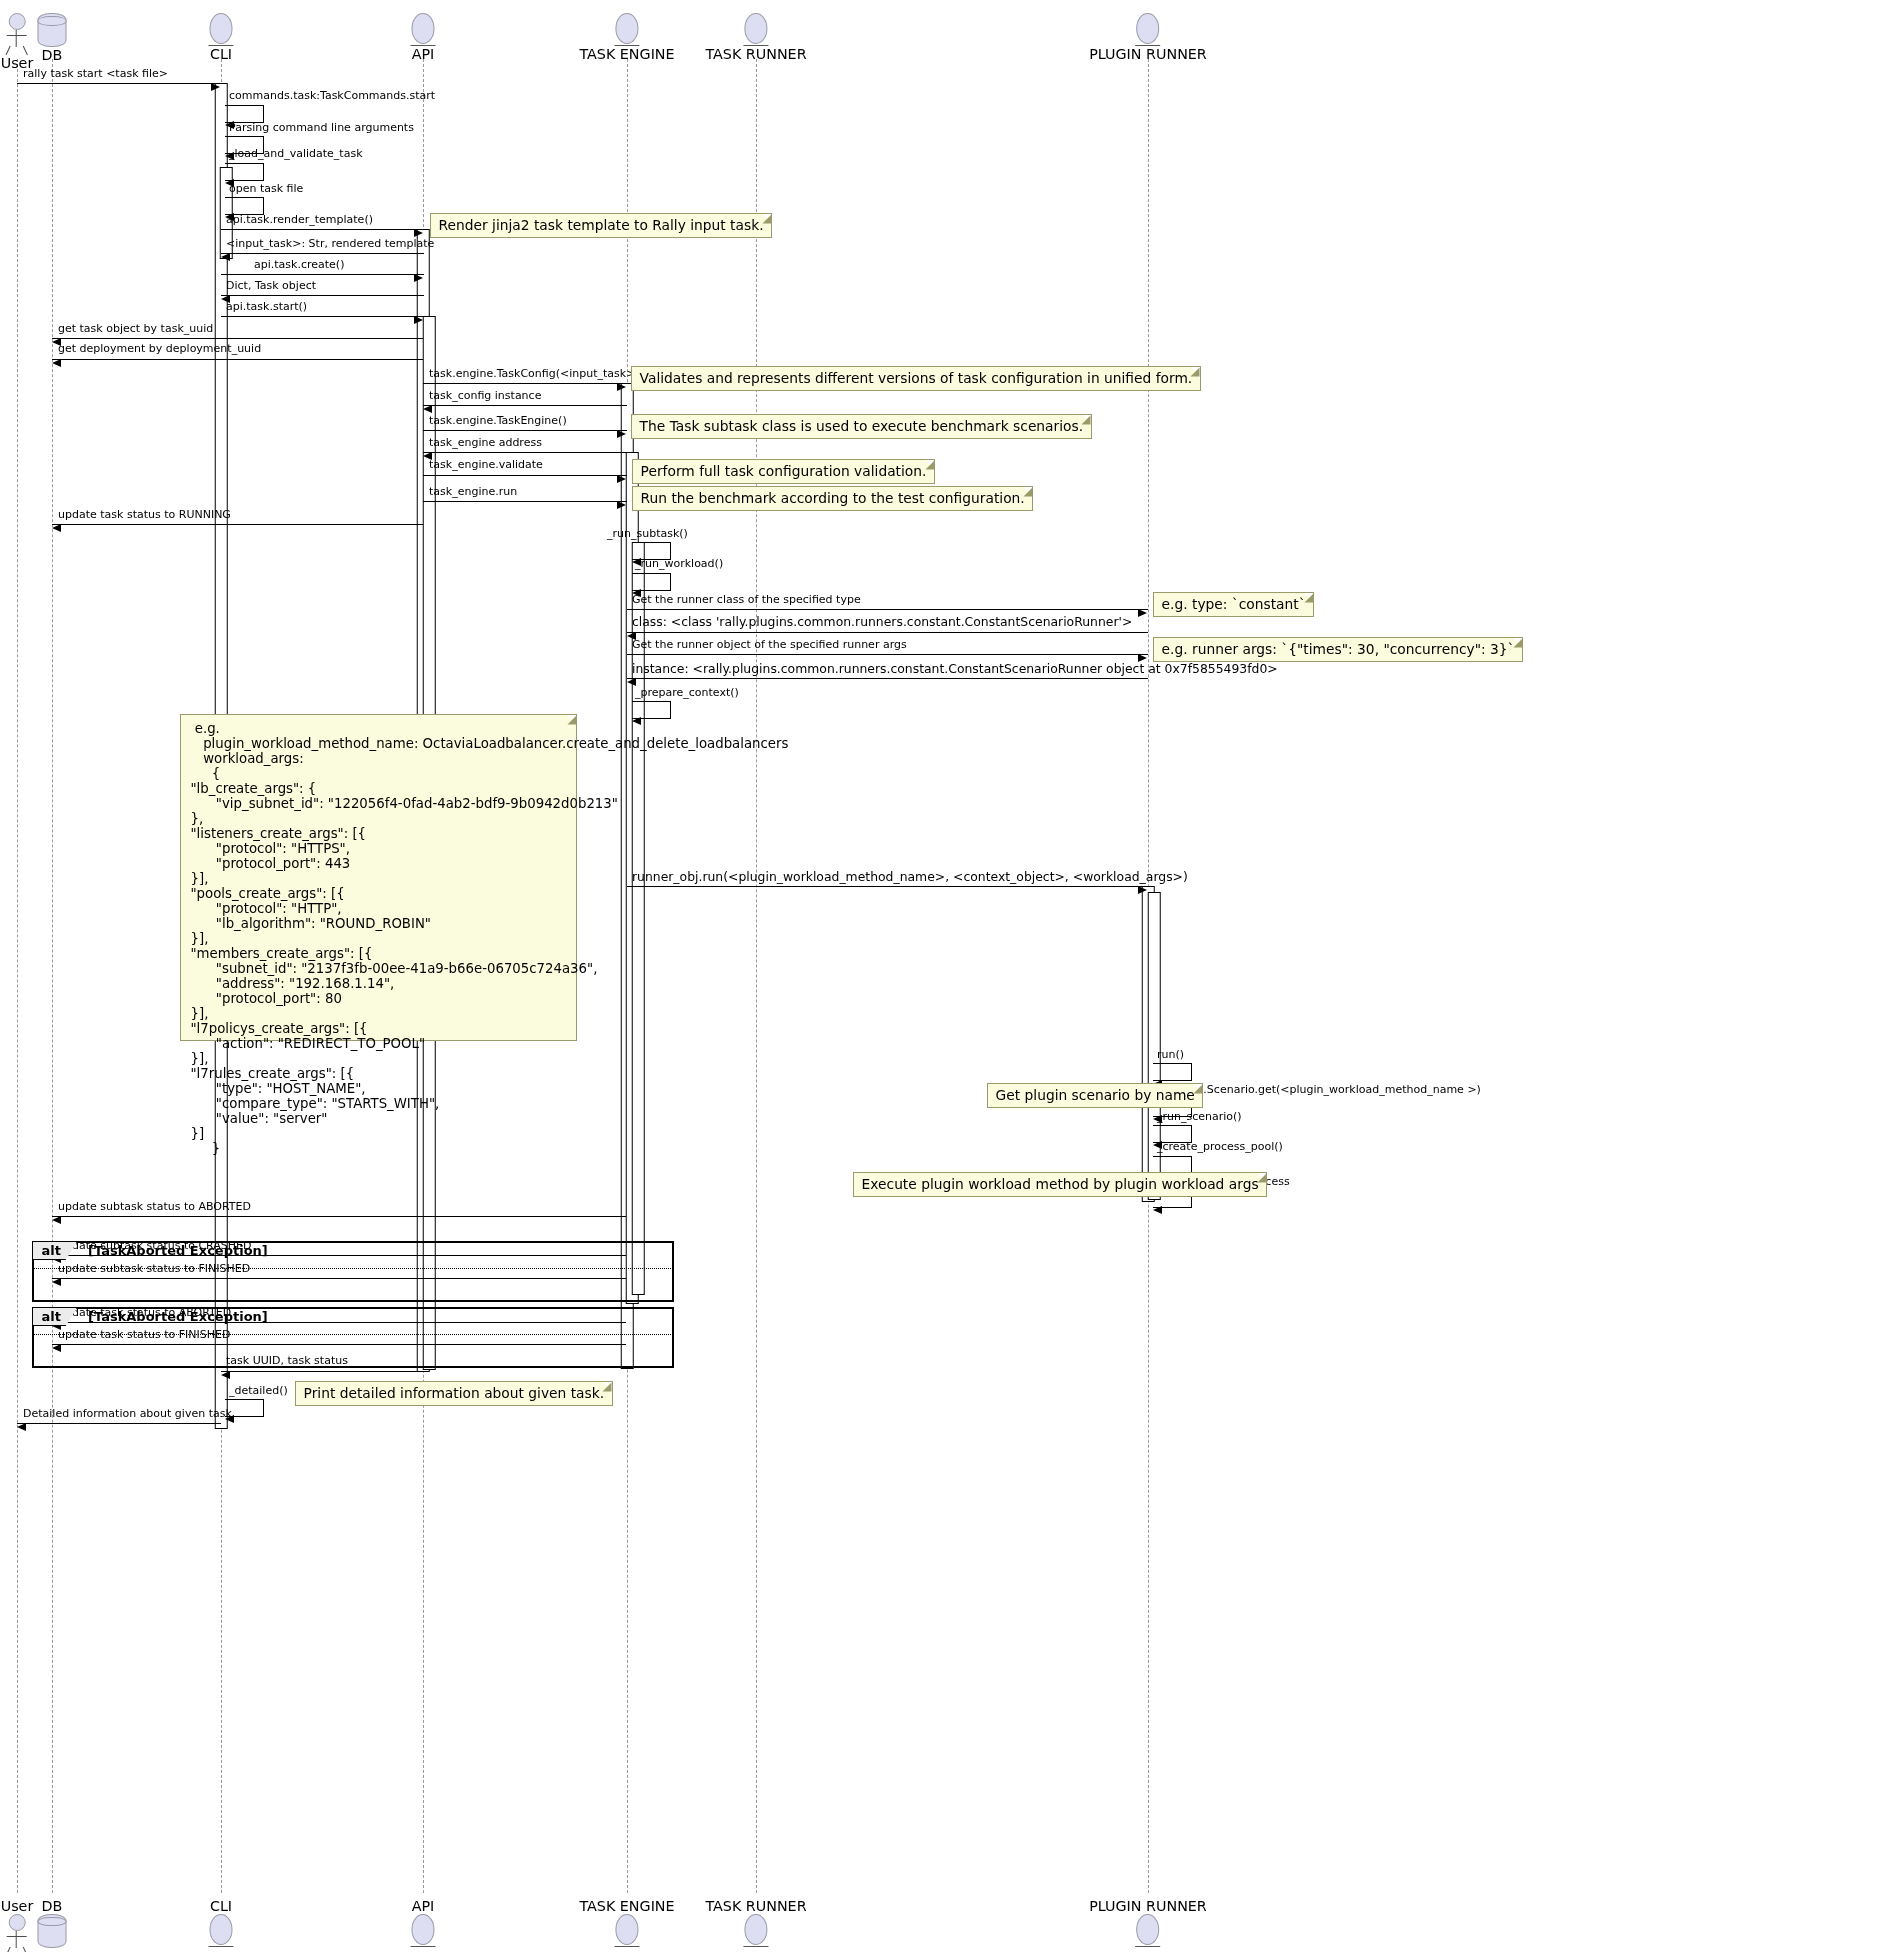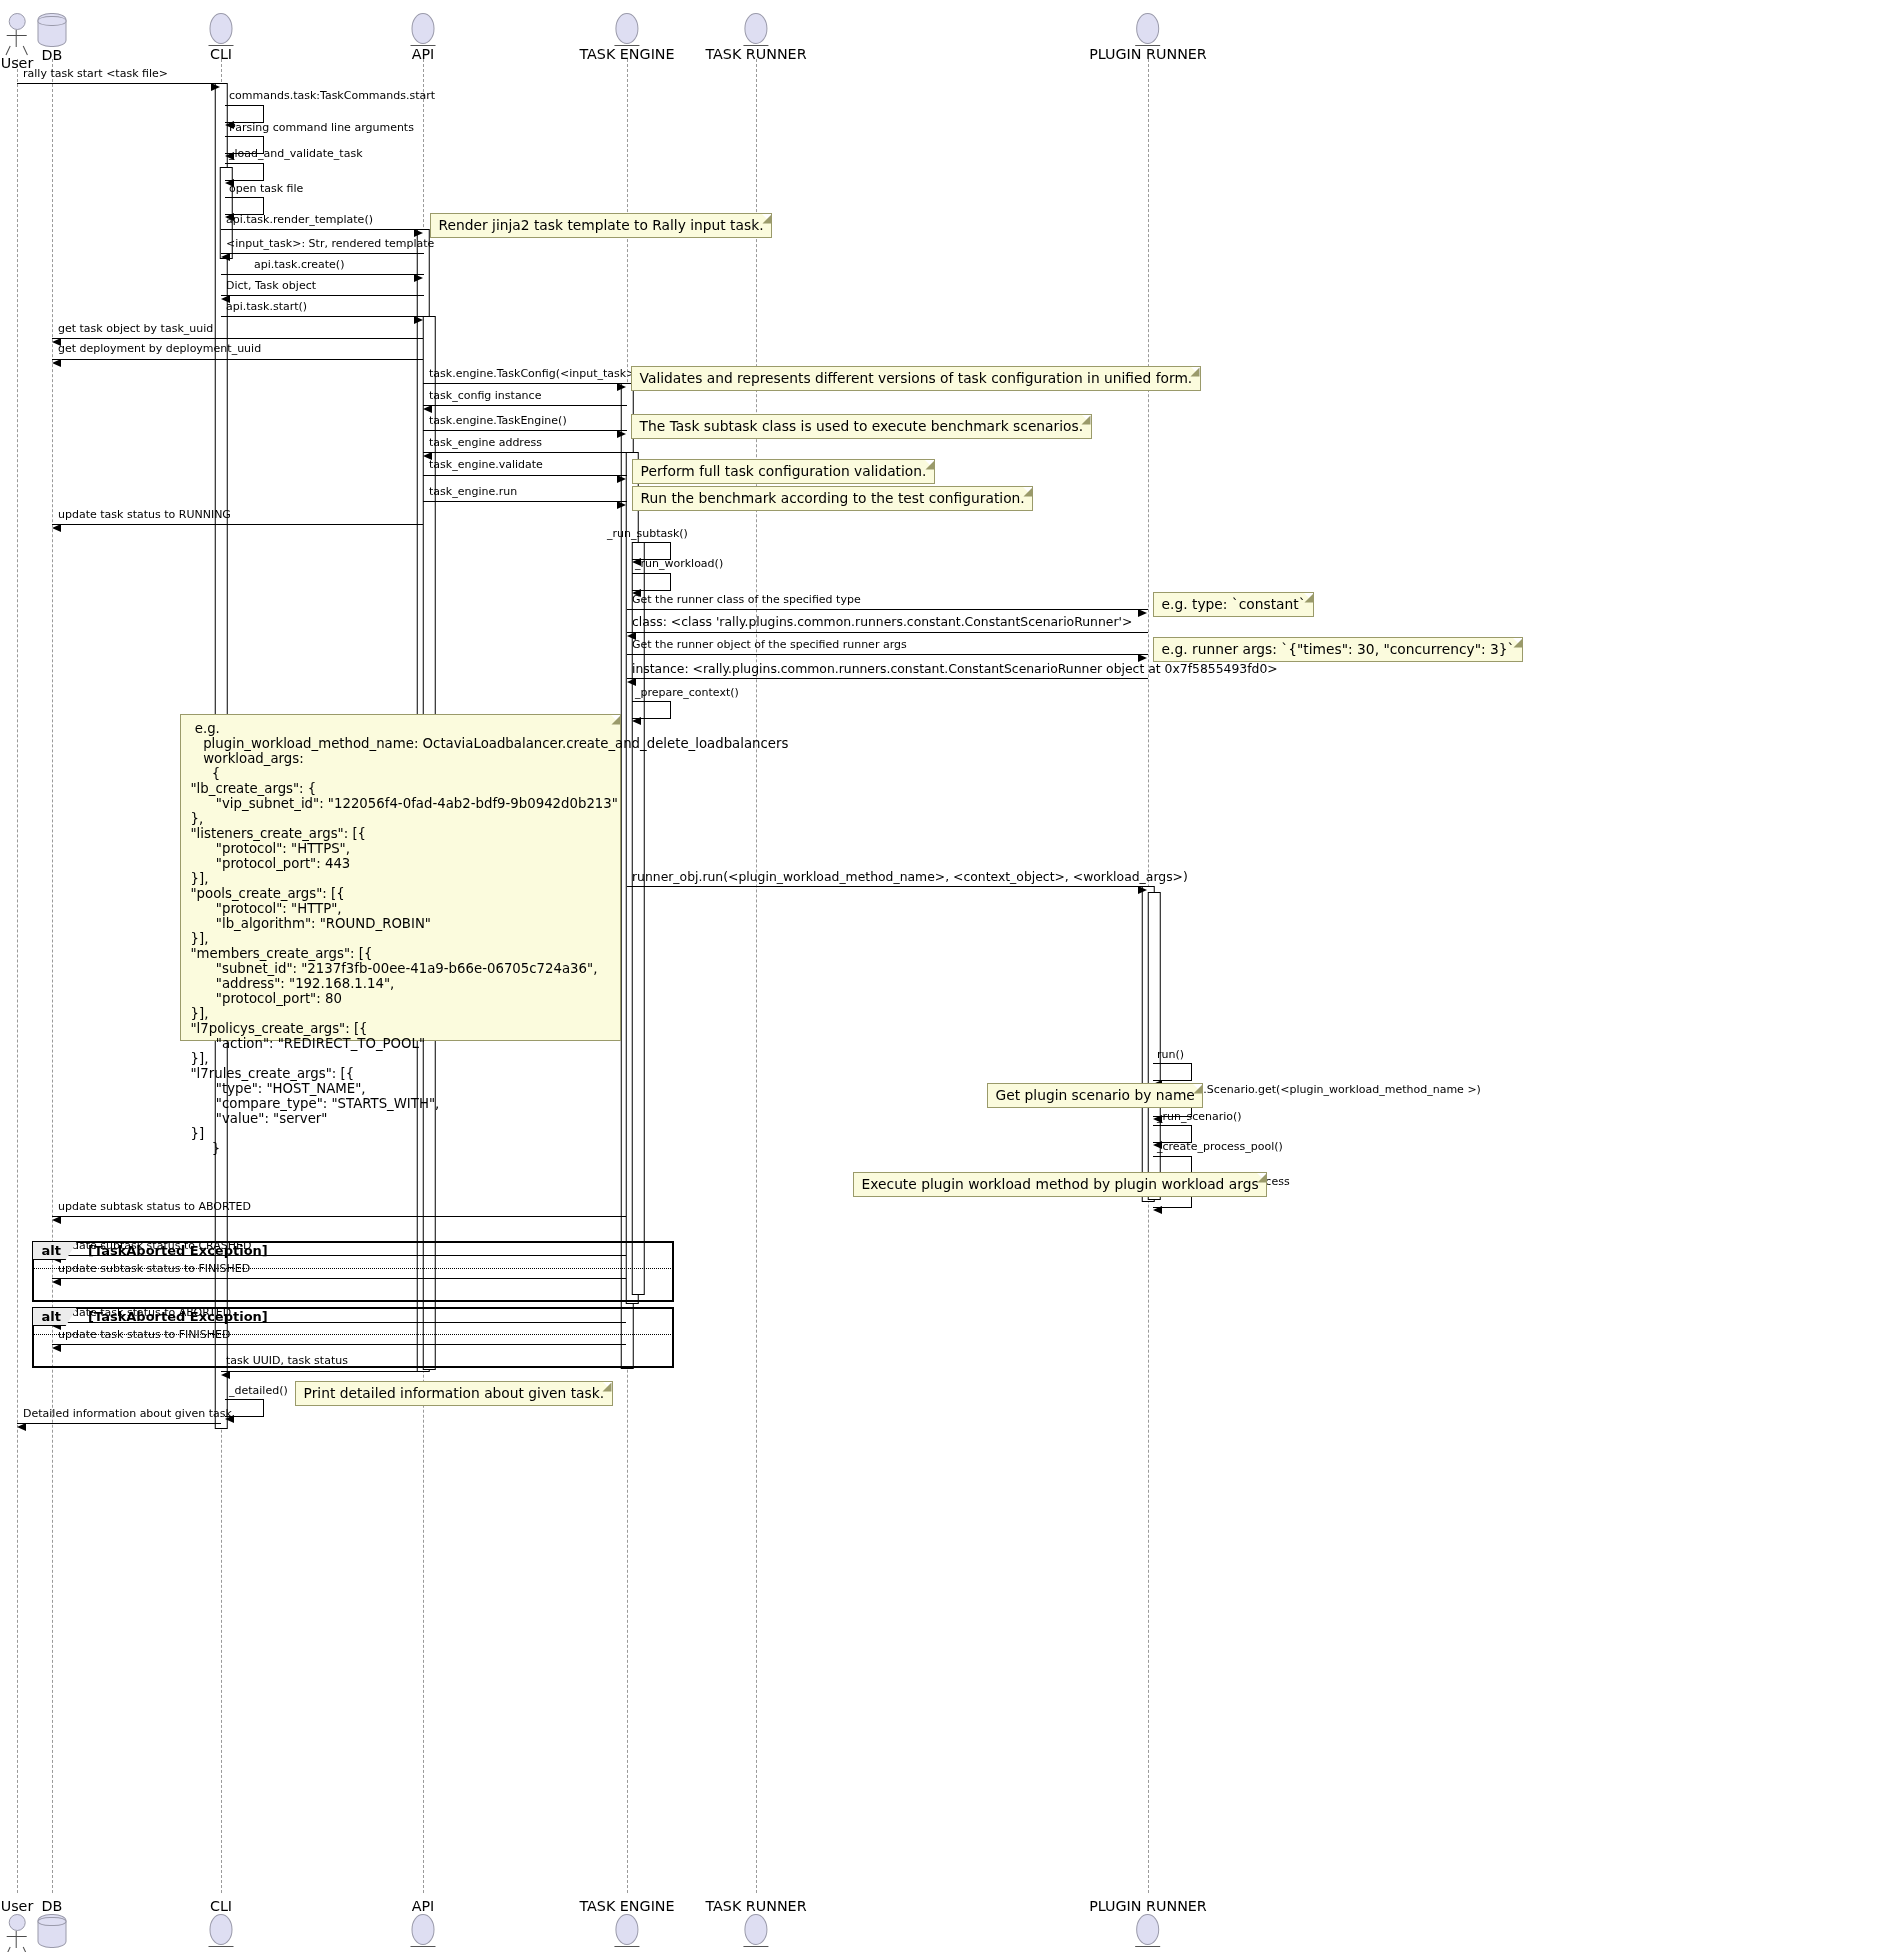--- a/index.html
+++ b/index.html
@@ -447,21 +447,21 @@
     <div class="note" style="left: 430px; top: 213px; min-width: 236px;"><span>Render jinja2 task template to Rally input task.</span><span class="dogear"></span></div>
     <div class="note" style="left: 631px; top: 366px; min-width: 398px;"><span>Validates and represents different versions of task configuration in unified form.</span><span class="dogear"></span></div>
     <div class="note" style="left: 631px; top: 414px; min-width: 318px;"><span>The Task subtask class is used to execute benchmark scenarios.</span><span class="dogear"></span></div>
     <div class="note" style="left: 632px; top: 459px; min-width: 215px;"><span>Perform full task configuration validation.</span><span class="dogear"></span></div>
     <div class="note" style="left: 632px; top: 486px; min-width: 282px;"><span>Run the benchmark according to the test configuration.</span><span class="dogear"></span></div>
     <div class="note" style="left: 1153px; top: 592px; min-width: 114px;"><span>e.g. type: `constant`</span><span class="dogear"></span></div>
     <div class="note" style="left: 1153px; top: 637px; min-width: 260px;"><span>e.g. runner args: `{"times": 30, "concurrency": 3}`</span><span class="dogear"></span></div>
     <div class="note" style="left: 987px; top: 1083px; min-width: 160px;"><span>Get plugin scenario by name</span><span class="dogear"></span></div>
     <div class="note" style="left: 853px; top: 1172px; min-width: 294px;"><span>Execute plugin workload method by plugin workload args</span><span class="dogear"></span></div>
     <div class="note" style="left: 295px; top: 1381px; min-width: 223px;"><span>Print detailed information about given task.</span><span class="dogear"></span></div>
-    <div class="note note-big" style="left: 180px; top: 714px; width: 441px; height: 327px;"><span> e.g.
+    <div class="note note-big" style="left: 180px; top: 714px; width: 397px; height: 327px;"><span> e.g.
    plugin_workload_method_name: OctaviaLoadbalancer.create_and_delete_loadbalancers
    workload_args:
      {
 "lb_create_args": {
       "vip_subnet_id": "122056f4-0fad-4ab2-bdf9-9b0942d0b213"
 },
 "listeners_create_args": [{
       "protocol": "HTTPS",
       "protocol_port": 443
 }],

